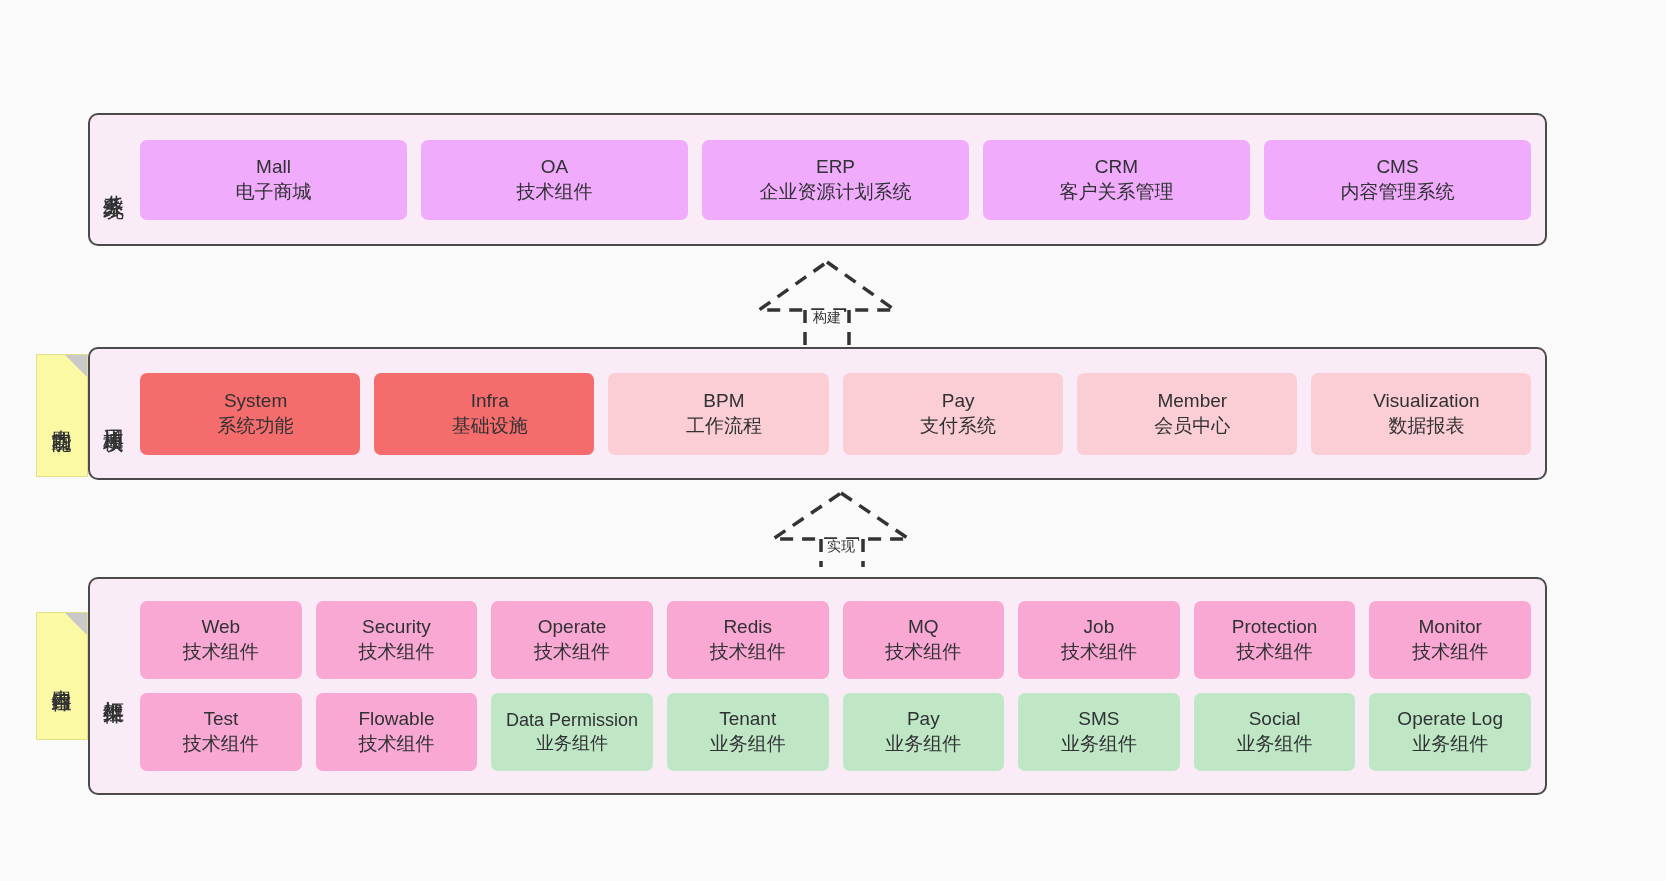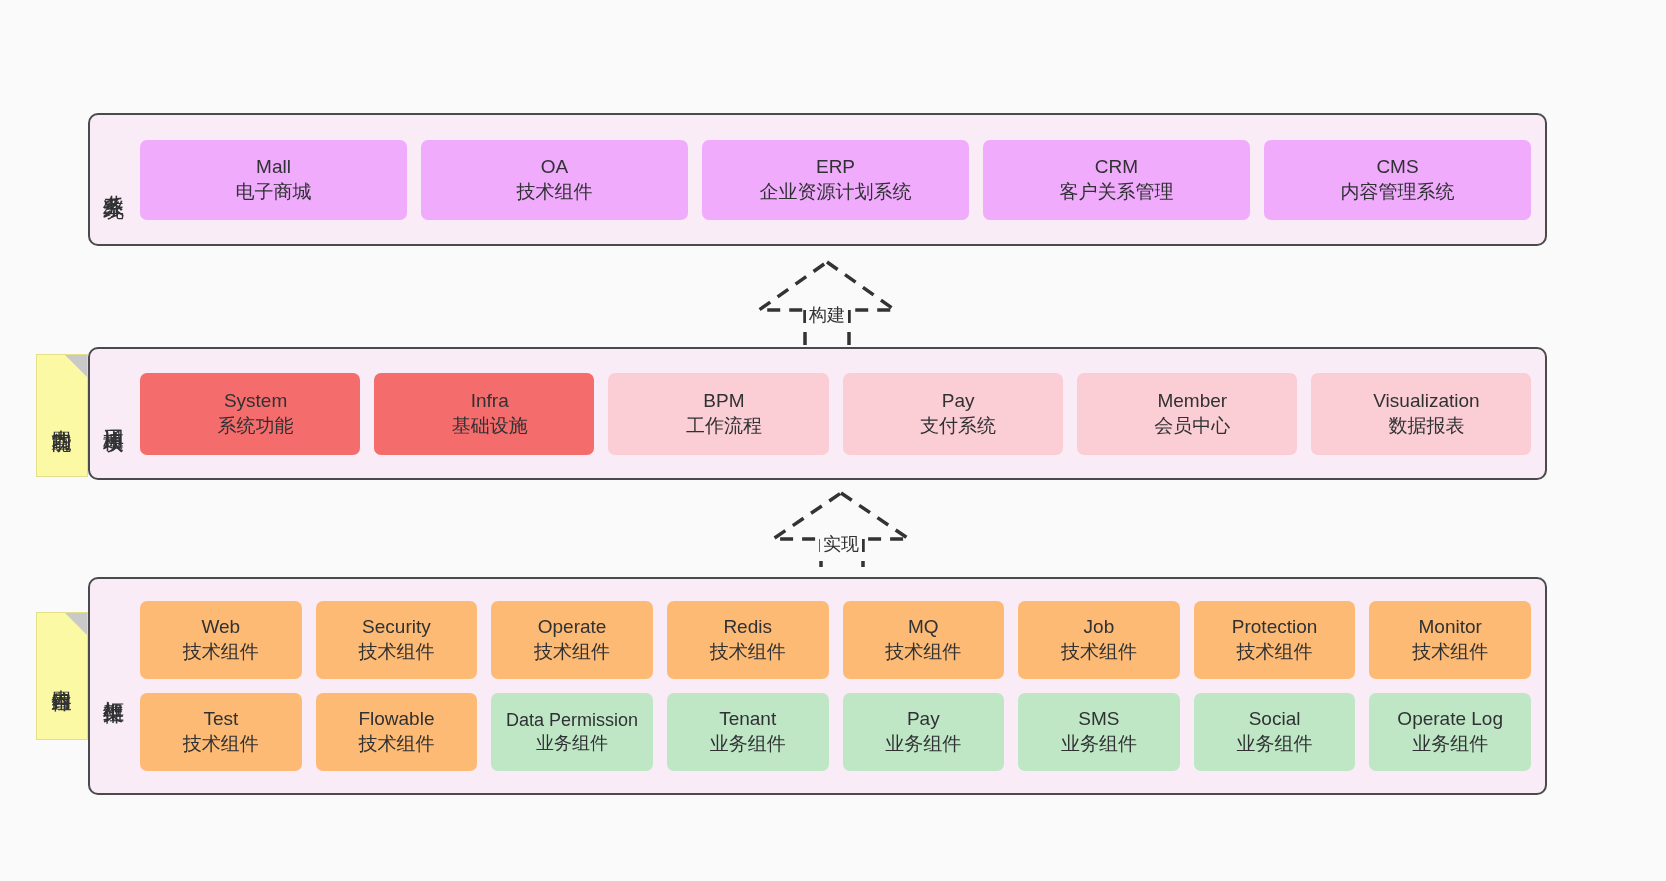--- a/index.html
+++ b/index.html
@@ -77,21 +77,21 @@
     box-sizing: border-box;
     padding: 4px 6px;
   }
   .node .en { white-space: nowrap; }
   .node .cn { white-space: nowrap; }
   .node.wrap .en { white-space: normal; }
 
   .node.blue        { background: #f0abfc; }
   .node.red         { background: #f56c6c; }
   .node.pink        { background: #fbcdd4; }
-  .node.green       { background: #fdba74; }
+  .node.green       { background: #f9a8d4; }
   .node.green-light { background: #bfe7c6; }
 
   .h-biz   { height: 80px; }
   .h-mod   { height: 82px; padding-left: 17px; }
   .h-comp  { height: 78px; }
 
   
   .sticky {
     position: absolute;
     width: 52px;
@@ -130,21 +130,21 @@
     inset: 0;
     overflow: visible;
   }
   .arrow .arrow-label {
     position: absolute;
     left: 50%;
     transform: translateX(-50%);
     bottom: 22px;
     background: #fafafa;
     padding: 0 3px;
-    font-size: 18px;
+    font-size: 14px;
     line-height: 1;
     color: #303133;
     white-space: nowrap;
   }
 </style>
 </head>
 <body>
 
 <div class="canvas">
 

